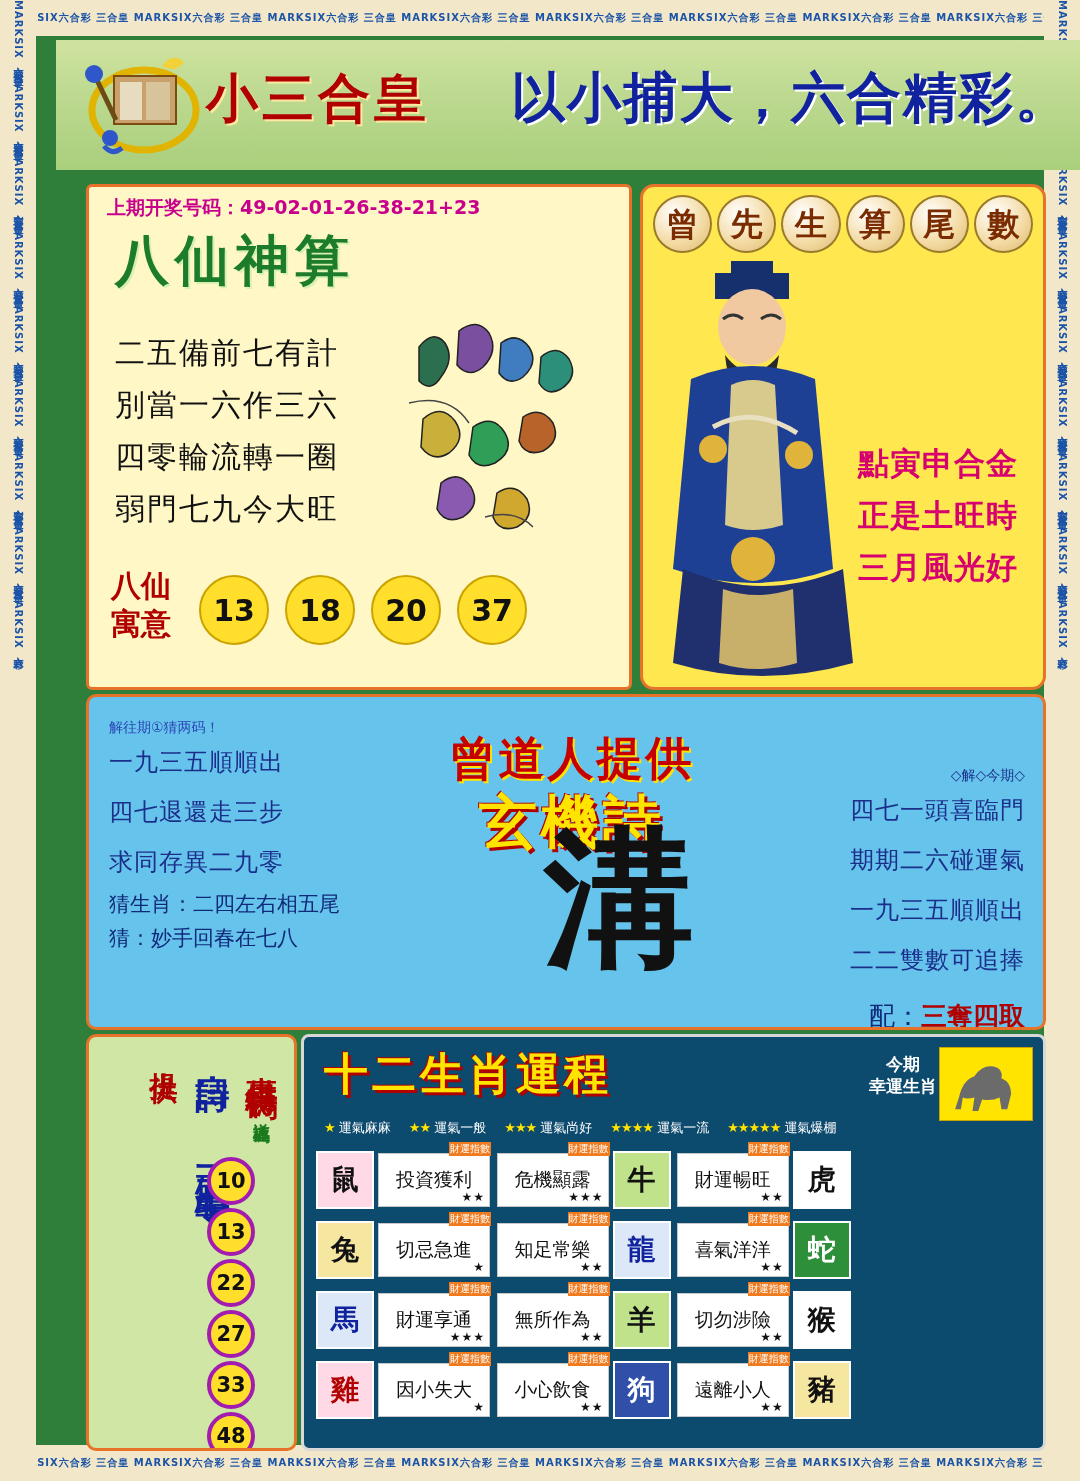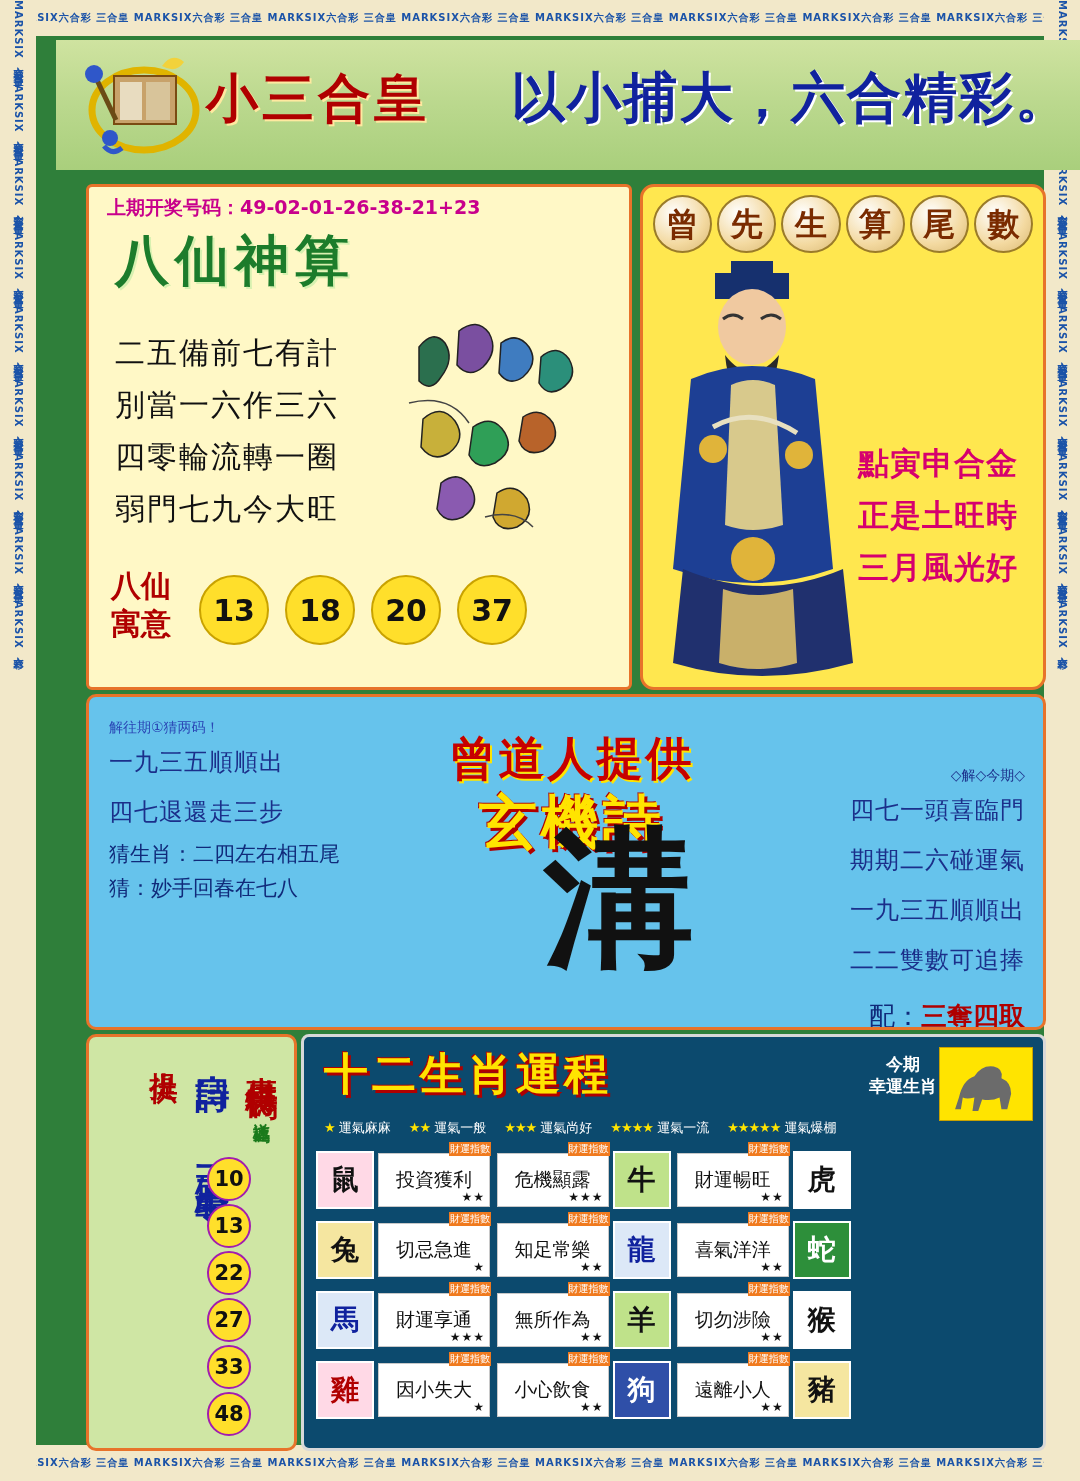--- a/index.html
+++ b/index.html
@@ -70,21 +70,21 @@
   
   .panel-bl{position:absolute;left:50px;top:998px;width:205px;height:411px;background:#cfe6a4;
      border:3px solid #e7732a;border-radius:10px;overflow:hidden;}
   .bl-col{position:absolute;top:14px;writing-mode:vertical-rl;text-orientation:upright;
      font-weight:bold;letter-spacing:4px;}
   .bl-c1{right:10px;font-size:32px;color:#b00000;}
   .bl-c1 .small{font-size:17px;color:#1b7a1b;letter-spacing:2px;}
   .bl-c2{right:58px;font-size:34px;color:#10229e;}
   .bl-c3{right:112px;font-size:28px;color:#b00000;}
   .bl-balls{position:absolute;left:118px;top:120px;display:flex;flex-direction:column;gap:3px;}
-  .sball{width:40px;height:40px;border-radius:50%;background:#ffdf2b;border:2px solid #a21caf;
+  .sball{width:40px;height:40px;border-radius:50%;background:#ffdf2b;border:4px solid #a21caf;
      font-size:21px;font-weight:bold;color:#111;display:flex;align-items:center;justify-content:center;}
 
   
   .panel-br{position:absolute;left:265px;top:998px;width:739px;height:411px;background:#0c4a6e;
      border:3px solid #d8d8d8;border-radius:8px;overflow:hidden;}
   .br-title{position:absolute;left:20px;top:8px;font-size:44px;font-weight:bold;color:#ffe400;
      letter-spacing:4px;text-shadow:3px 3px 0 #b00000,-1px -1px 0 #b00000;}
   .lucky-box{position:absolute;right:10px;top:10px;width:92px;height:72px;background:#ffe400;
      border:1px solid #c9a200;display:flex;align-items:center;justify-content:center;}
   .lucky-label{position:absolute;right:106px;top:16px;font-size:17px;color:#fff;text-align:center;line-height:22px;font-weight:bold;}
@@ -219,20 +219,21 @@
       <div class="mid-title">
         <div class="t1">曾道人提供</div>
         <div class="t2">玄機詩</div>
       </div>
       <div class="bigchar">溝</div>
 
       <div class="mid-left">
         <div class="head">解往期①猜两码！</div>
         <div class="ln">一九三五順順出</div>
         <div class="ln">四七退還走三步</div>
+        <div class="ln">求同存異二九零</div>
         <div class="guess">猜生肖：二四左右相五尾</div>
         <div class="guess">猜：妙手回春在七八</div>
       </div>
 
       <div class="mid-right">
         <div class="head">◇解◇今期◇</div>
         <div class="ln">四七一頭喜臨門</div>
         <div class="ln">期期二六碰運氣</div>
         <div class="ln">一九三五順順出</div>
         <div class="ln">二二雙數可追捧</div>

